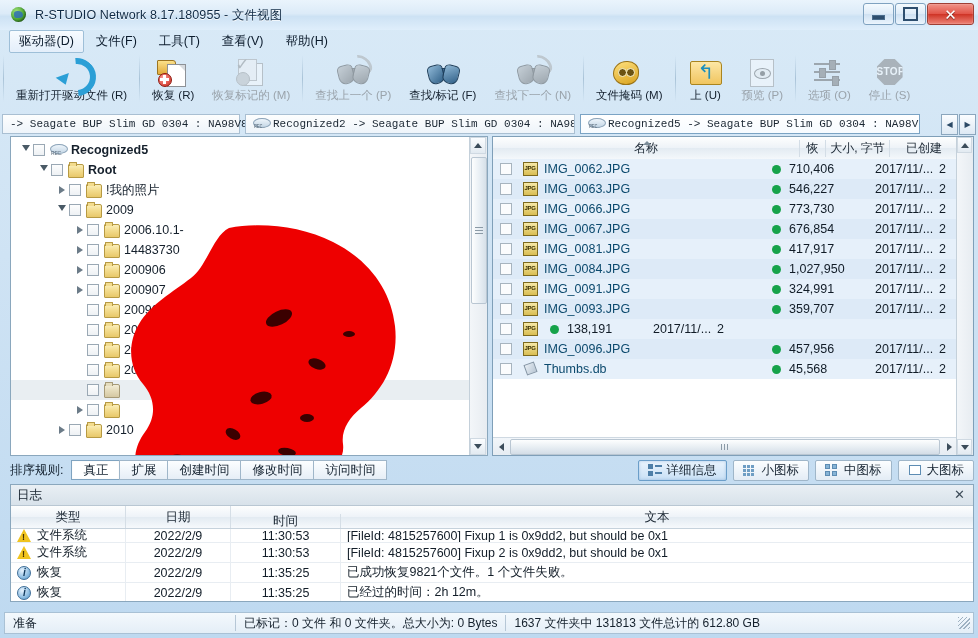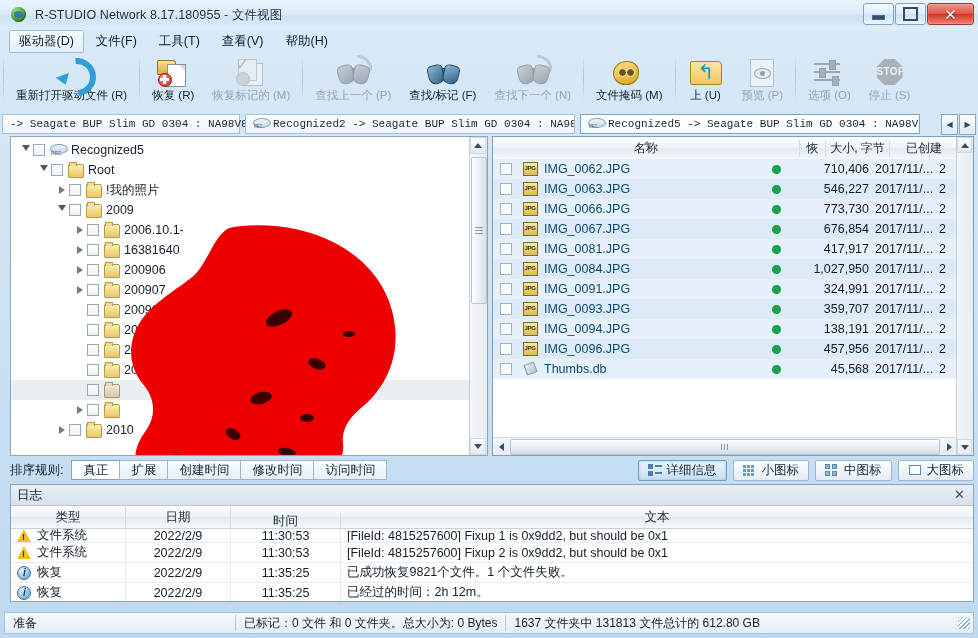--- a/index.html
+++ b/index.html
@@ -176,21 +176,21 @@
   .folder:before{
     content:"";position:absolute;left:0;top:0;width:14px;height:12px;
     background:linear-gradient(180deg,#fbeeb9 0%,#f3dc8e 45%,#e8c86a 100%);
     border:1px solid #b79a43;border-radius:1px 2px 1px 1px;
   }
   .folder:after{
     content:"";position:absolute;left:1px;top:-2px;width:6px;height:3px;
     background:#f3dc8e;border:1px solid #b79a43;border-bottom:none;border-radius:1px 1px 0 0;
   }
   .trow .txt{font-size:12.5px;color:#15202c;}
-  .trow.bold .txt{font-weight:normal;}
+  .trow.bold .txt{font-weight:bold;}
   .trow.sel{background:#e9eef2;}
   .v-scroll{
     position:absolute;right:0;top:0;width:17px;bottom:0;
     background:linear-gradient(90deg,#f3f6f9,#e7ecf1);border-left:1px solid #c4d0da;
   }
   .v-scroll .arrow-up,.v-scroll .arrow-dn{
     position:absolute;left:0;width:16px;height:17px;display:flex;align-items:center;justify-content:center;
     background:linear-gradient(180deg,#fbfdff,#e2eaf1);border:1px solid #cfd9e2;box-sizing:border-box;
   }
   .v-scroll .arrow-up{top:0;} .v-scroll .arrow-dn{bottom:0;}
@@ -232,21 +232,21 @@
   .lrow .c-chk i{width:12px;height:12px;border:1px solid #a7b4bf;background:#fbfcfd;display:block;box-sizing:border-box;}
   .lrow .c-ic{width:22px;flex:none;display:flex;justify-content:center;}
   .jpgic{width:15px;height:14px;position:relative;}
   .jpgic .b{position:absolute;left:0;top:0;width:15px;height:14px;background:linear-gradient(180deg,#f6e9a7,#d9bd52);border:1px solid #7d6a1e;box-sizing:border-box;}
   .jpgic .t{position:absolute;left:0;top:3px;width:15px;text-align:center;font-size:6px;font-weight:bold;color:#3a3105;letter-spacing:-.3px;}
   .dbic{width:15px;height:14px;position:relative;}
   .dbic .p{position:absolute;left:2px;top:1px;width:11px;height:11px;background:linear-gradient(135deg,#e8eef4,#b8c6d4);border:1px solid #8494a3;transform:rotate(-20deg);box-sizing:border-box;}
   .lrow .c-name{flex:1;font-size:12.5px;color:#0c4a6e;padding-left:3px;overflow:hidden;white-space:nowrap;}
   .lrow .c-rev{width:26px;flex:none;display:flex;justify-content:center;}
   .lrow .c-rev i{width:9px;height:9px;border-radius:50%;background:#16a34a;display:block;}
-  .lrow .c-size{width:80px;flex:none;text-align:right;font-size:12.5px;color:#111c27;padding-right:4px;}
+  .lrow .c-size{width:80px;flex:none;text-align:left;font-size:12.5px;color:#111c27;padding-right:4px;}
   .lrow .c-date{width:64px;flex:none;font-size:12.5px;color:#111c27;padding-left:2px;overflow:hidden;white-space:nowrap;}
   .lrow .c-date2{width:18px;flex:none;font-size:12.5px;color:#111c27;overflow:hidden;white-space:nowrap;}
   .list-body{position:absolute;left:0;top:22px;right:16px;bottom:19px;overflow:hidden;background:#fff;}
   .h-scroll{
     position:absolute;left:0;right:16px;bottom:0;height:17px;
     background:linear-gradient(180deg,#f2f6fa,#e6ecf2);border-top:1px solid #cfd9e2;
     display:flex;align-items:center;
   }
   .h-scroll .ha{width:16px;height:15px;display:flex;align-items:center;justify-content:center;}
   .h-scroll .htri{width:0;height:0;border-top:4px solid transparent;border-bottom:4px solid transparent;}
@@ -539,21 +539,21 @@
         <span class="folder"></span>
         <span class="txt">2006.10.1-</span>
       </div>
 
       <div class="trow" style="padding-left:62px;">
         <span class="tw">
             <span class="arw"></span>
           </span>
         <span class="cb"></span>
         <span class="folder"></span>
-        <span class="txt">16381640</span>
+        <span class="txt">14483730</span>
       </div>
 
       <div class="trow" style="padding-left:62px;">
         <span class="tw">
             <span class="arw"></span>
           </span>
         <span class="cb"></span>
         <span class="folder"></span>
         <span class="txt">200906</span>
       </div>
@@ -821,21 +821,20 @@
       <div class="lrow">
         <span class="c-chk">
             <i></i>
           </span>
         <span class="c-ic">
             <span class="jpgic">
               <span class="b"></span>
               <span class="t">JPG</span>
             </span>
           </span>
-        <span class="c-name">IMG_0094.JPG</span>
         <span class="c-rev">
             <i></i>
           </span>
         <span class="c-size">138,191</span>
         <span class="c-date">2017/11/...</span>
         <span class="c-date2">2</span>
       </div>
       <div class="lrow">
         <span class="c-chk">
             <i></i>

